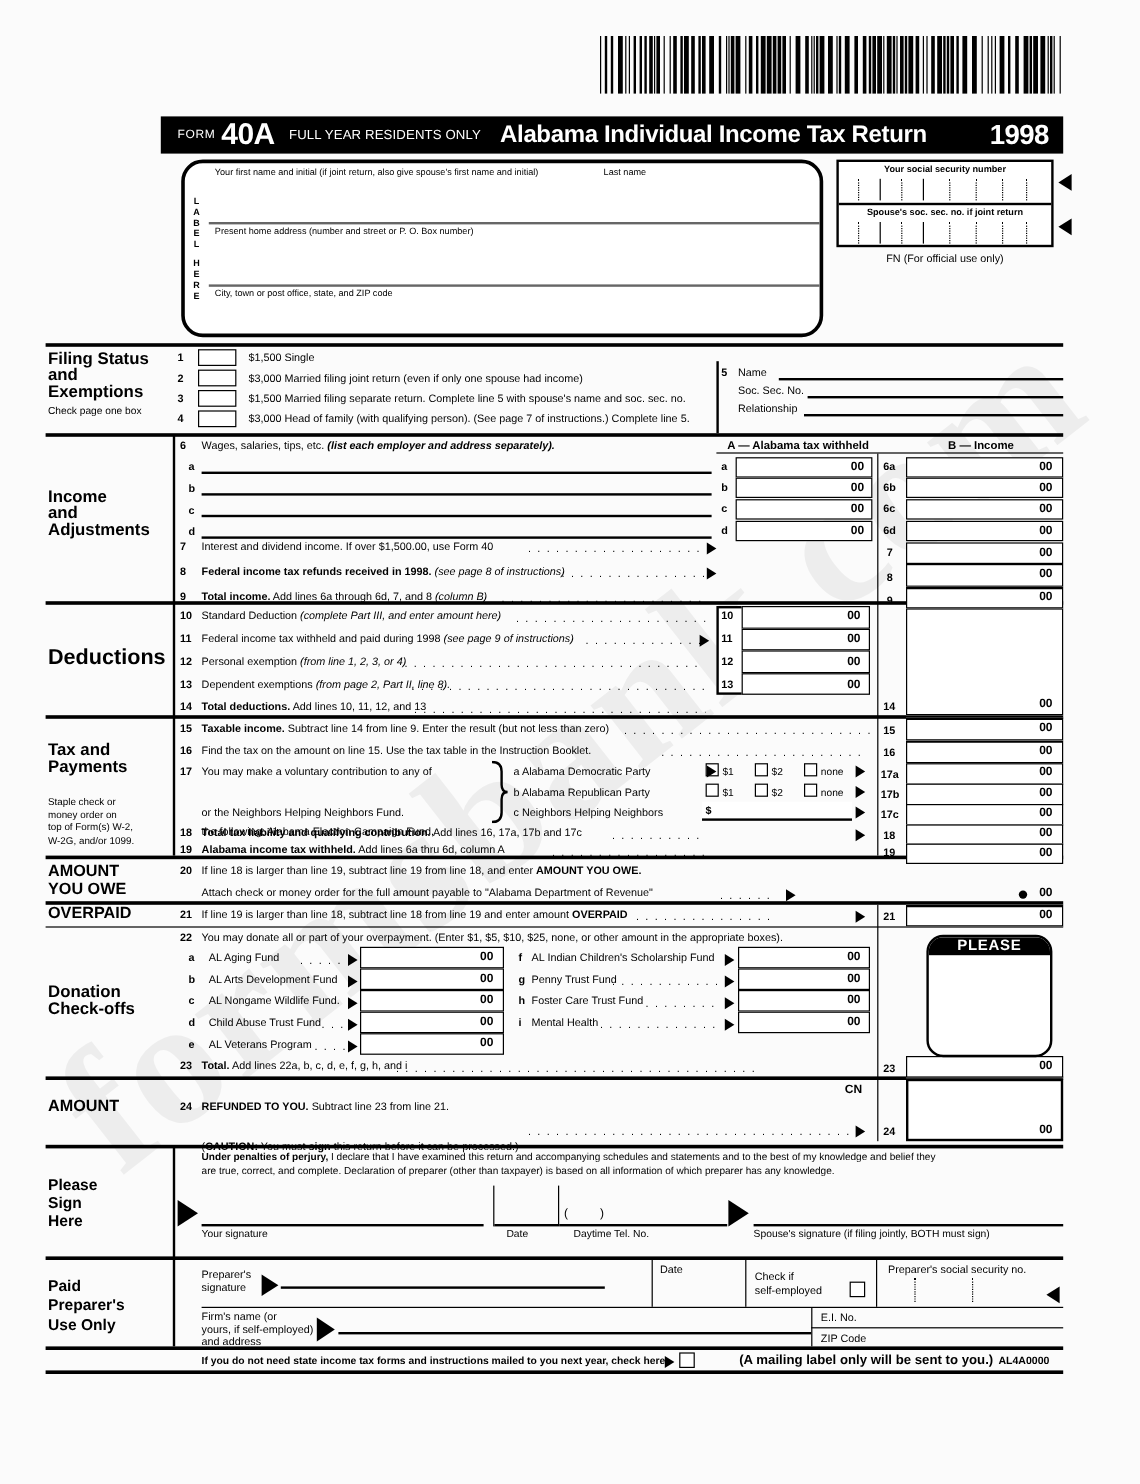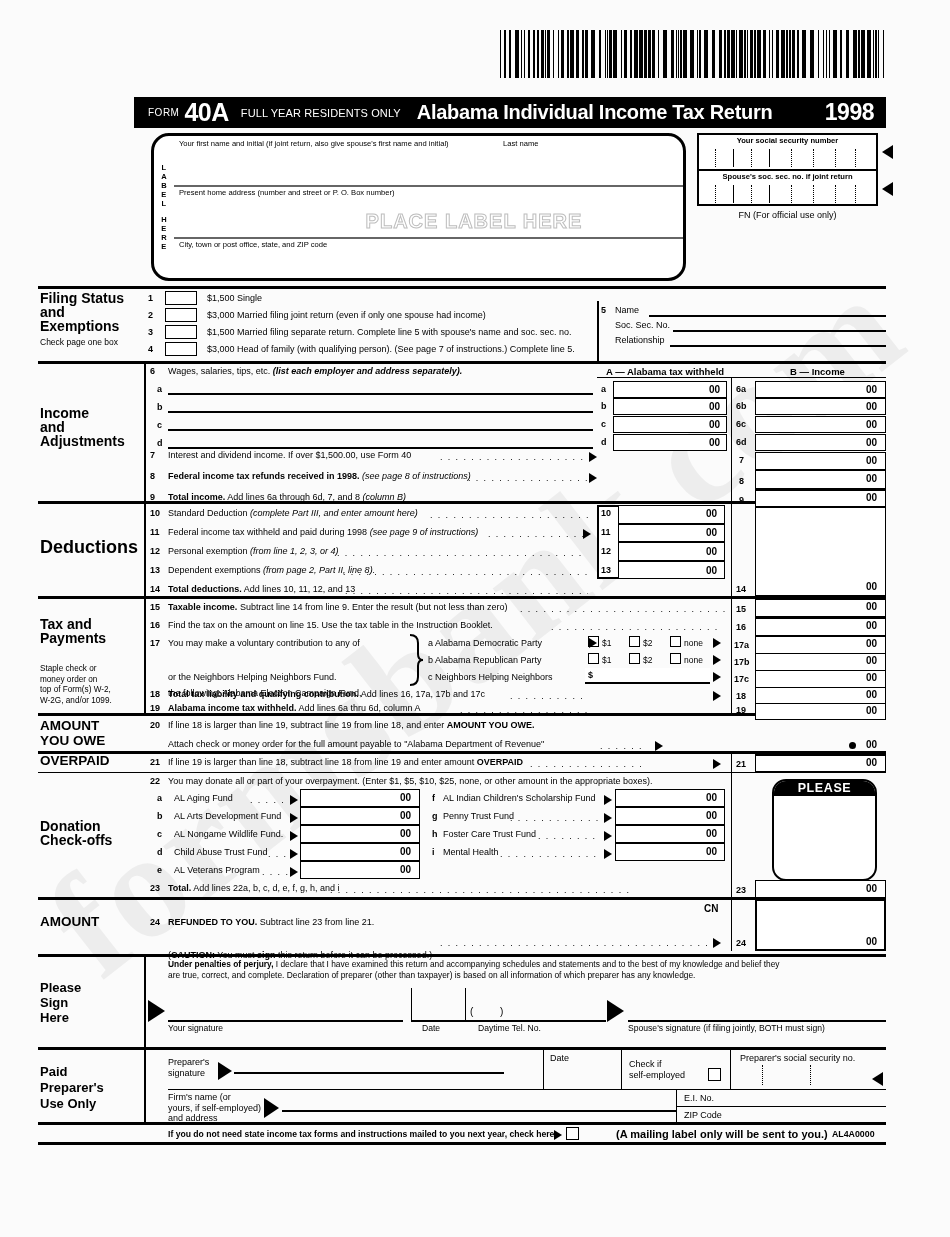--- a/index.html
+++ b/index.html
@@ -286,21 +286,20 @@
         <span>E</span>
         <span>R</span>
         <span>E</span>
     </div>
     <div class="lbl-divider" style="top:49px;left:20px;width:509px;"></div>
     <div class="lbl-divider" style="top:101px;left:20px;width:509px;"></div>
     <div class="lbl-cap" style="left:25px;top:3px;">Your first name and initial (if joint return, also give spouse's first name and initial)</div>
     <div class="lbl-cap" style="left:349px;top:3px;">Last  name</div>
     <div class="lbl-cap" style="left:25px;top:52px;">Present home address (number and street or P. O. Box number)</div>
     <div class="lbl-cap" style="left:25px;top:104px;">City, town or post office, state, and ZIP code</div>
-    <div class="placelabel">PLACE LABEL HERE</div>
   </div>
 
   <div class="ssnbox">
     <div class="ssn-h">Your social security number</div>
     <div class="ssn-cells">
       <i style="left:16px"></i>
         <i class="thick" style="left:34px"></i>
         <i style="left:52px"></i>
       <i class="thick" style="left:70px"></i>
         <i style="left:92px"></i>

